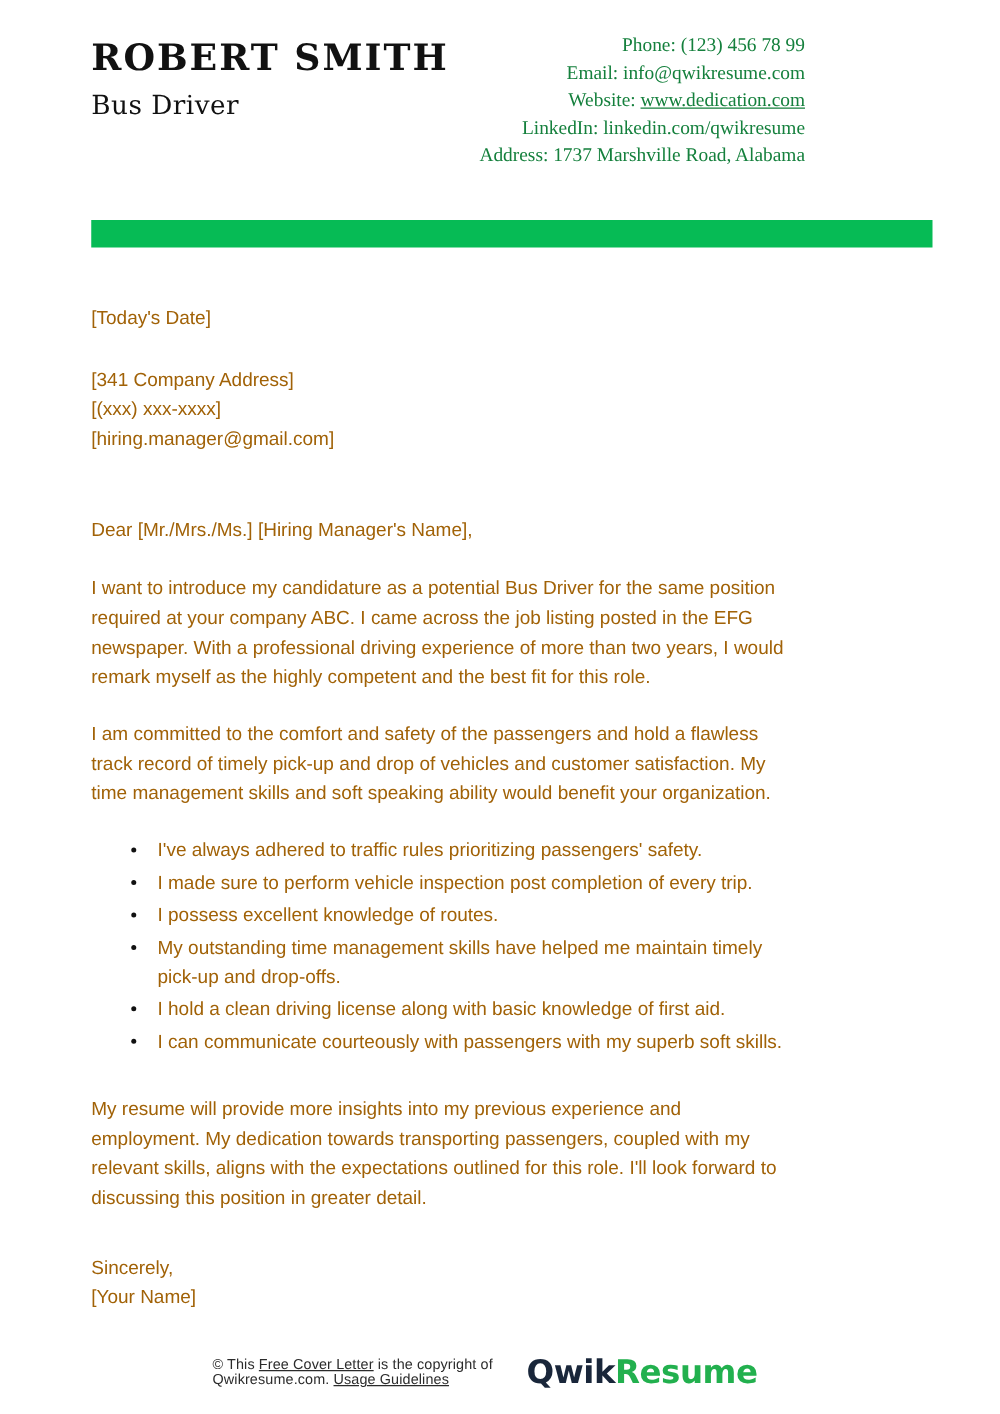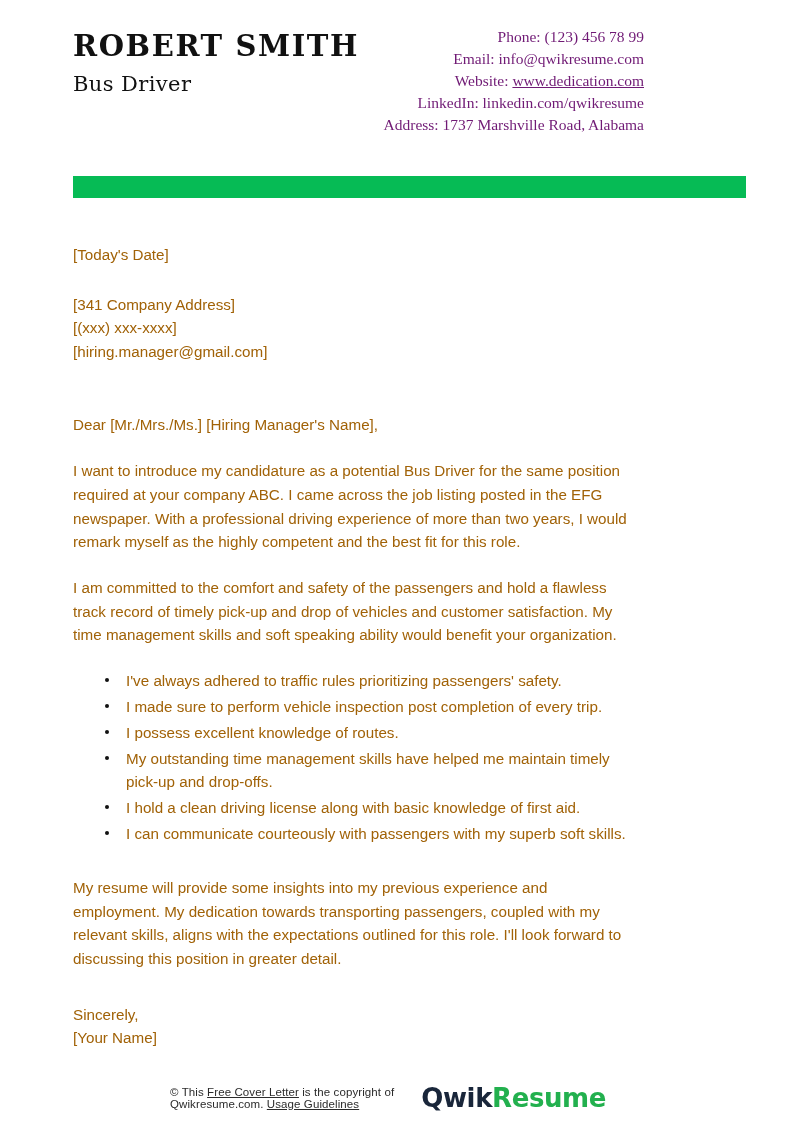--- a/index.html
+++ b/index.html
@@ -51,21 +51,21 @@
     letter-spacing: 0.4px;
     margin-top: 9px;
     color: #111111;
   }
 
   .contact-block {
     text-align: right;
     font-family: "Liberation Serif", "DejaVu Serif", serif;
     font-size: 15.5px;
     line-height: 1.42;
-    color: #701a75;
+    color: #15803d;
     max-width: 290px;
   }
   .contact-line {
     white-space: normal;
   }
   .contact-line .link-underline {
     text-decoration: underline;
   }
 
   
@@ -209,21 +209,21 @@
 
     <ul class="bullets">
       <li>I've always adhered to traffic rules prioritizing passengers' safety.</li>
       <li>I made sure to perform vehicle inspection post completion of every trip.</li>
       <li>I possess excellent knowledge of routes.</li>
       <li>My outstanding time management skills have helped me maintain timely pick-up and drop-offs.</li>
       <li>I hold a clean driving license along with basic knowledge of first aid.</li>
       <li>I can communicate courteously with passengers with my superb soft skills.</li>
     </ul>
 
-    <div class="closing">My resume will provide some insights into my previous experience and employment. My dedication towards transporting passengers, coupled with my relevant skills, aligns with the expectations outlined for this role. I'll look forward to discussing this position in greater detail.</div>
+    <div class="closing">My resume will provide more insights into my previous experience and employment. My dedication towards transporting passengers, coupled with my relevant skills, aligns with the expectations outlined for this role. I'll look forward to discussing this position in greater detail.</div>
 
     <div class="signoff">
       <div>Sincerely,</div>
       <div>[Your Name]</div>
     </div>
   </div>
 
   <div class="footer">
     <div class="copyright"><span>© This </span><span class="link">Free Cover Letter</span><span> is the copyright of Qwikresume.com. </span><span class="link">Usage Guidelines</span></div>
 

